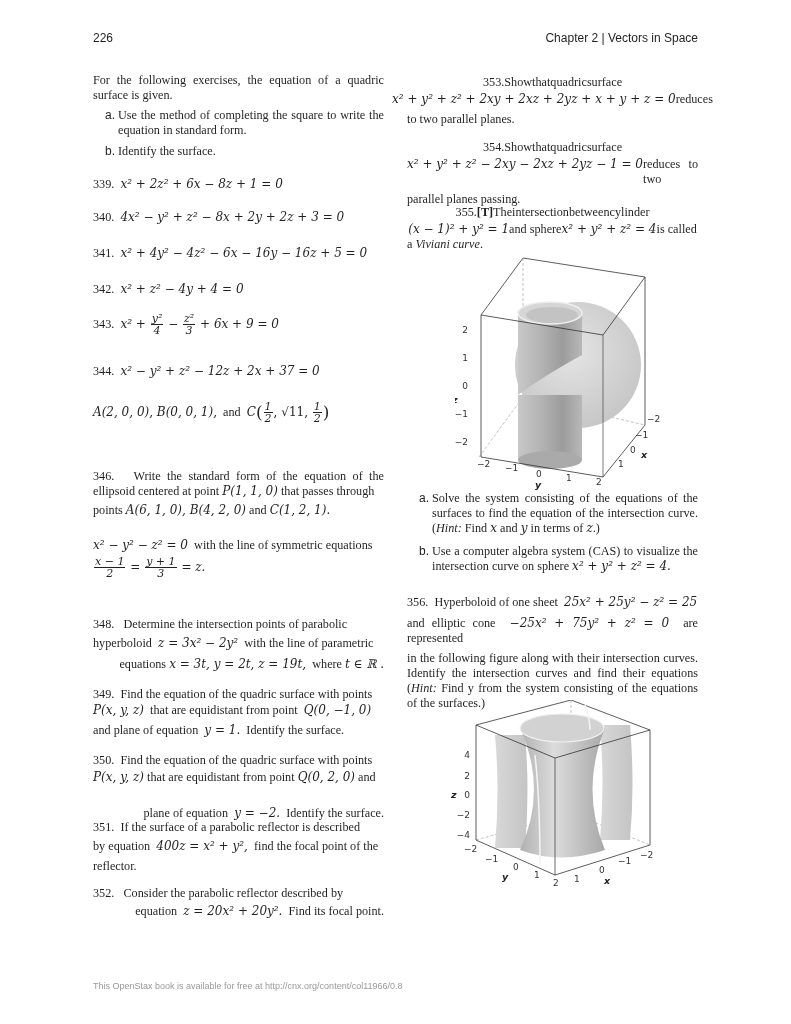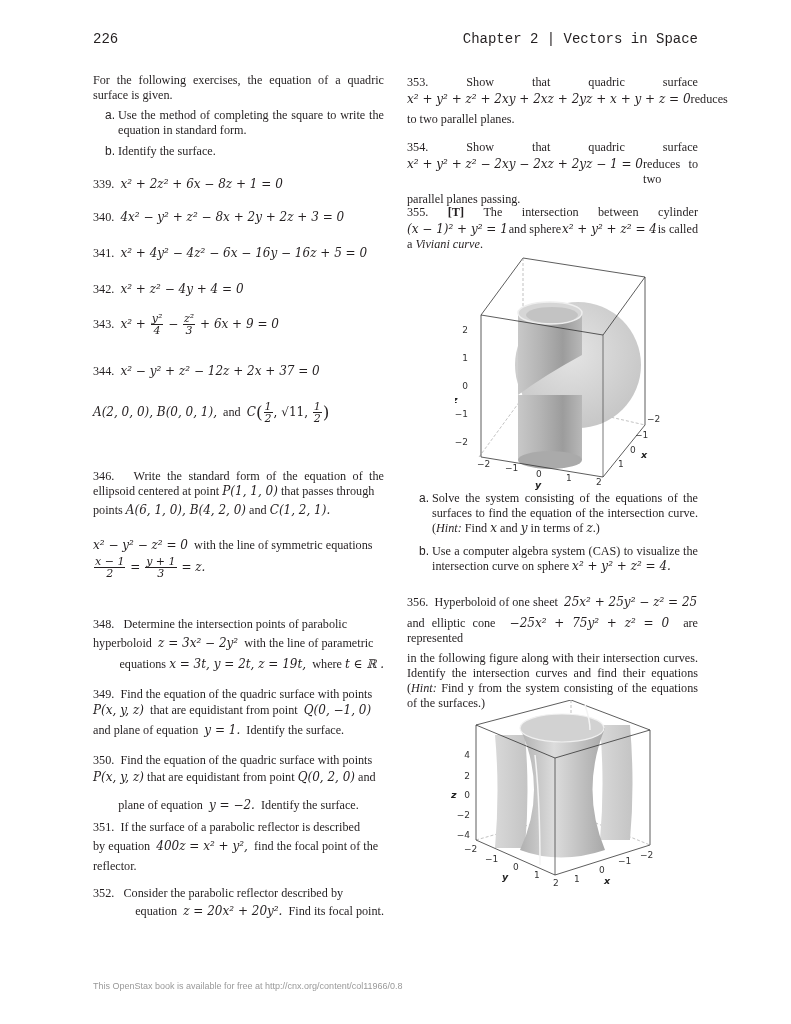--- a/index.html
+++ b/index.html
@@ -1,34 +1,34 @@
 <!DOCTYPE html>
 <html><head>
 <meta charset="utf-8">
 <style>
   html, body { margin: 0; padding: 0; background: #ffffff; }
   body { width: 791px; height: 1024px; position: relative; overflow: hidden;
          font-family: "Liberation Serif", "DejaVu Serif", serif; color: #231f20; }
-  .hdr { position: absolute; top: 31px; font-family: Liberation Mono, monospace; font-size: 14px; color: #231f20; }
+  .hdr { position: absolute; top: 31px; font-family: Liberation Sans, sans-serif; font-size: 12px; color: #231f20; }
   .hdr-left { left: 93px; }
   .hdr-right { right: 93px; }
   .col { position: absolute; width: 291px; font-size: 12.2px; line-height: 15px; text-align: justify; }
   .col-left { left: 93px; top: 73px; }
   .col-right { left: 407px; top: 73px; }
   .p { margin: 0; }
   .ex { margin: 0; position: absolute; left: 0; width: 291px; }
   .lst { margin: 0; padding: 0; list-style: none; }
   .lst li { position: relative; padding-left: 25px; margin: 0; }
   .lst .lbl { position: absolute; left: 12px; font-family: "Liberation Sans", sans-serif; font-size: 12px; }
   .math { font-family: "DejaVu Serif", "Liberation Serif", serif; font-style: italic; font-size: 12px; white-space: nowrap; }
   .math .up { font-style: normal; }
   .frac { display: inline-block; vertical-align: middle; text-align: center; line-height: 11px; margin: 0 1px; }
   .frac span { display: block; font-size: 11px; }
   .frac .num { border-bottom: 1px solid #231f20; padding: 0 1px; }
-  .justify-line { display: flex; justify-content: space-between; }
+  .justify-line { display: flex; justify-content: center; }
   .fig { position: absolute; }
   .footer { position: absolute; left: 93px; top: 981px; font-family: "Liberation Sans", sans-serif; font-size: 9px; color: #999999; }
   .axlbl { font-family: "DejaVu Sans", sans-serif; font-size: 9px; fill: #333; }
   .axname { font-family: "DejaVu Sans", sans-serif; font-size: 9.5px; font-weight: bold; font-style: italic; fill: #222; }
 </style>
 </head>
 <body>
 
 <div class="hdr hdr-left">226</div>
 <div class="hdr hdr-right">Chapter 2 | Vectors in Space</div>
@@ -107,21 +107,21 @@
 
   <div class="ex" style="top:614px">
     <p class="p"><span>349.</span>&nbsp; <span>Find the equation of the quadric surface with points</span></p>
     <p class="p" style="margin-top:1px"><span class="math">P(x, y, z)</span>&nbsp; <span>that are equidistant from point</span>&nbsp; <span class="math">Q(0, −1, 0)</span></p>
     <p class="p" style="text-align:left; margin-top:5px"><span>and plane of equation</span>&nbsp; <span class="math">y = 1.</span>&nbsp; <span>Identify the surface.</span></p>
   </div>
 
   <div class="ex" style="top:680px">
     <p class="p"><span>350.</span>&nbsp; <span>Find the equation of the quadric surface with points</span></p>
     <p class="p" style="margin-top:2px"><span class="math">P(x, y, z)</span> <span>that are equidistant from point</span> <span class="math">Q(0, 2, 0)</span> <span>and</span></p>
-    <p class="p" style="text-align:center; margin-top:13px"><span>plane of equation</span>&nbsp; <span class="math">y = −2.</span>&nbsp; <span>Identify the surface.</span></p>
+    <p class="p" style="text-align:right; margin-top:21px"><span>plane of equation</span>&nbsp; <span class="math">y = −2.</span>&nbsp; <span>Identify the surface.</span></p>
   </div>
 
   <div class="ex" style="top:747px">
     <p class="p"><span>351.</span>&nbsp; <span>If the surface of a parabolic reflector is described</span></p>
     <p class="p" style="margin-top:4px"><span>by equation</span>&nbsp; <span class="math">400z = x² + y²,</span>&nbsp; <span>find the focal point of the</span></p>
     <p class="p" style="margin-top:5px">reflector.</p>
   </div>
 
   <div class="ex" style="top:813px">
     <p class="p"><span>352.</span>&nbsp;&nbsp; <span>Consider the parabolic reflector described by</span></p>

